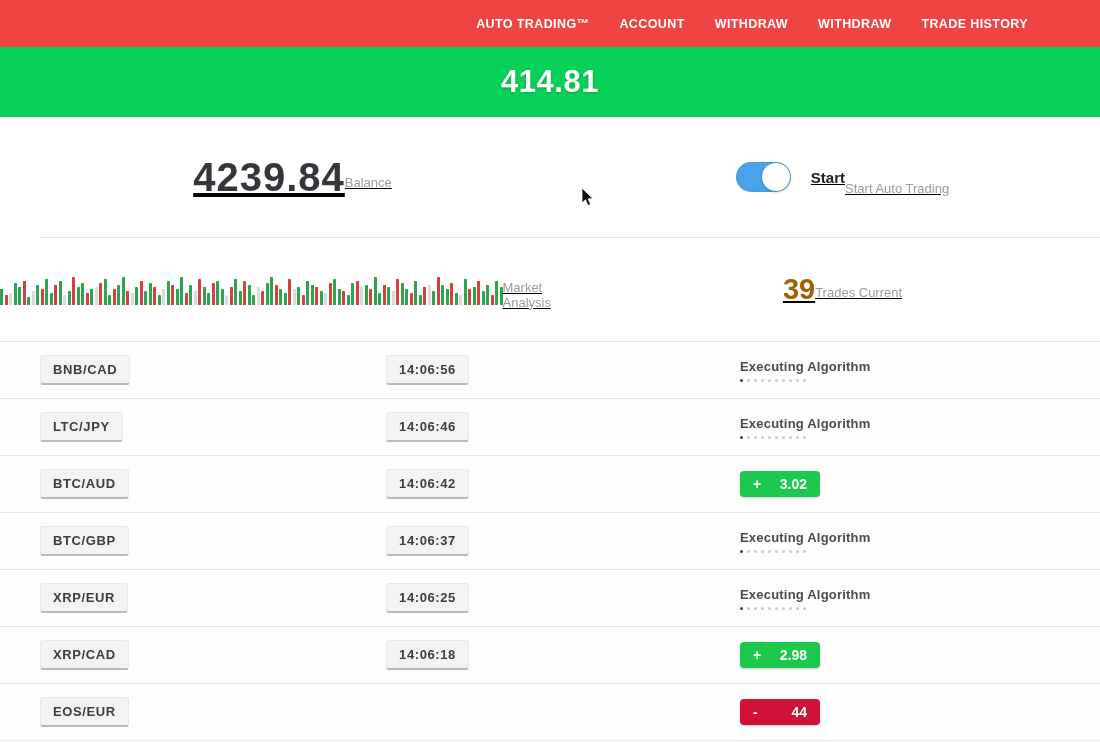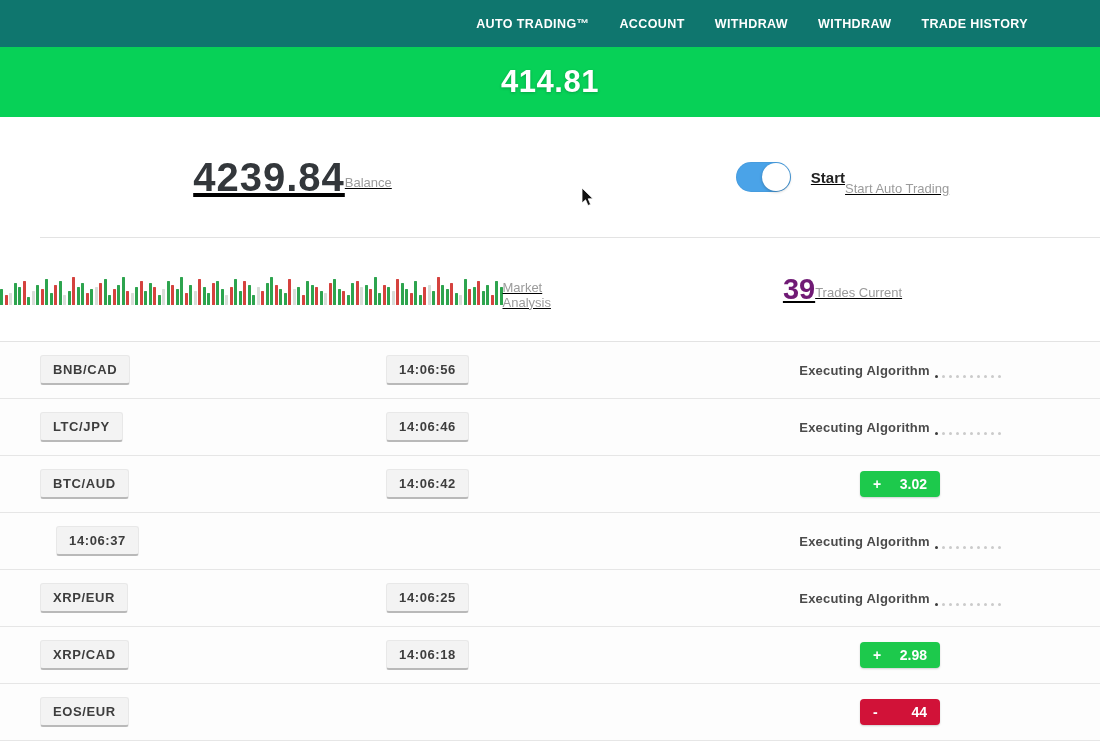--- a/index.html
+++ b/index.html
@@ -1,20 +1,20 @@
 <!DOCTYPE html>
 <html><head>
 <meta charset="utf-8">
 <style>
   * { margin:0; padding:0; box-sizing:border-box; }
   html,body { width:1100px; height:742px; overflow:hidden; background:#fff;
     font-family:"Liberation Sans","DejaVu Sans",sans-serif; position:relative; }
 
   
-  .topnav { height:47px; background:#0f766e; display:flex; align-items:center;
+  .topnav { height:47px; background:#ef4444; display:flex; align-items:center;
     justify-content:flex-end; padding-right:72px; gap:30px; }
   .nav-item { color:#ffffff; font-size:12.5px; font-weight:bold; letter-spacing:.4px;
     cursor:pointer; white-space:nowrap; }
 
   
   .banner { height:70px; background:#07d157; color:#fff; text-align:center;
     display:flex; flex-direction:column; justify-content:center; gap:2px; }
   .banner-label { font-size:13.5px; font-weight:bold; text-shadow:0 1px 2px rgba(0,0,0,.18); }
   .banner-value { font-size:31px; font-weight:bold; letter-spacing:.5px;
     text-shadow:0 1px 3px rgba(0,0,0,.22); }
@@ -32,30 +32,30 @@
   .toggle-line { display:flex; align-items:center; gap:20px; }
   .toggle { width:55px; height:30px; border-radius:15px; background:#4aa3e8;
     position:relative; cursor:pointer; box-shadow:inset 0 0 0 1px rgba(0,0,0,.04); }
   .toggle-knob { width:28px; height:28px; border-radius:50%; background:#fff;
     position:absolute; top:1px; right:1px; box-shadow:0 1px 3px rgba(0,0,0,.25); }
   .toggle-label { font-size:15px; font-weight:bold; color:#222; }
 
   .bars { display:flex; align-items:flex-end; gap:1.5px; height:30px; width:505px; }
   .bars .bar { width:3px; border-radius:.5px; }
 
-  .trades-value { font-size:29px; font-weight:bold; color:#701a75; }
+  .trades-value { font-size:29px; font-weight:bold; color:#a16207; }
 
   
   .trade-row { height:57px; display:flex; align-items:center; border-bottom:1px solid #e6e6e6;
     background:#fdfdfd; }
   .cell-pair  { flex:0 0 330px; padding-left:40px; }
   .cell-time  { flex:0 0 195px; display:flex; justify-content:center; }
   .row-spacer { flex:1; }
-  .cell-status{ flex:0 0 320px; margin-right:40px; display:flex; flex-direction:row;
-    align-items:flex-end; justify-content:center; gap:5px; }
+  .cell-status{ flex:0 0 320px; margin-right:40px; display:flex; flex-direction:column;
+    align-items:flex-start; justify-content:center; gap:5px; }
 
   .chip { display:inline-block; min-width:76px; text-align:center; padding:6px 12px;
     background:#f3f3f3; border:1px solid #e8e8e8; border-bottom:2px solid #b9b9b9;
     border-radius:3px; font-size:13px; font-weight:bold; color:#3d3d3d;
     letter-spacing:.6px; cursor:pointer; }
 
   .status-label { font-size:13px; font-weight:bold; color:#4b4b4b; letter-spacing:.2px; }
   .status-dots { display:flex; gap:4px; align-items:center; }
   .status-dots .dot { width:3px; height:3px; border-radius:50%; background:#cbcbcb; }
   .status-dots .dot.active { background:#3d3d3d; }
@@ -292,20 +292,23 @@
     <div class="cell-status">
 
       <span class="badge badge-profit">
         <span>+</span>
         <span>3.02</span>
       </span>
     </div>
   </div>
 
   <div class="trade-row">
+    <div class="cell-pair">
+      <span class="chip">BTC/GBP</span>
+    </div>
     <div class="cell-time">
       <span class="chip">14:06:37</span>
     </div>
     <div class="row-spacer"></div>
     <div class="cell-status">
       <span class="status-label">Executing Algorithm</span>
       <span class="status-dots">
           <span class="dot active"></span>
           <span class="dot"></span>
           <span class="dot"></span>

